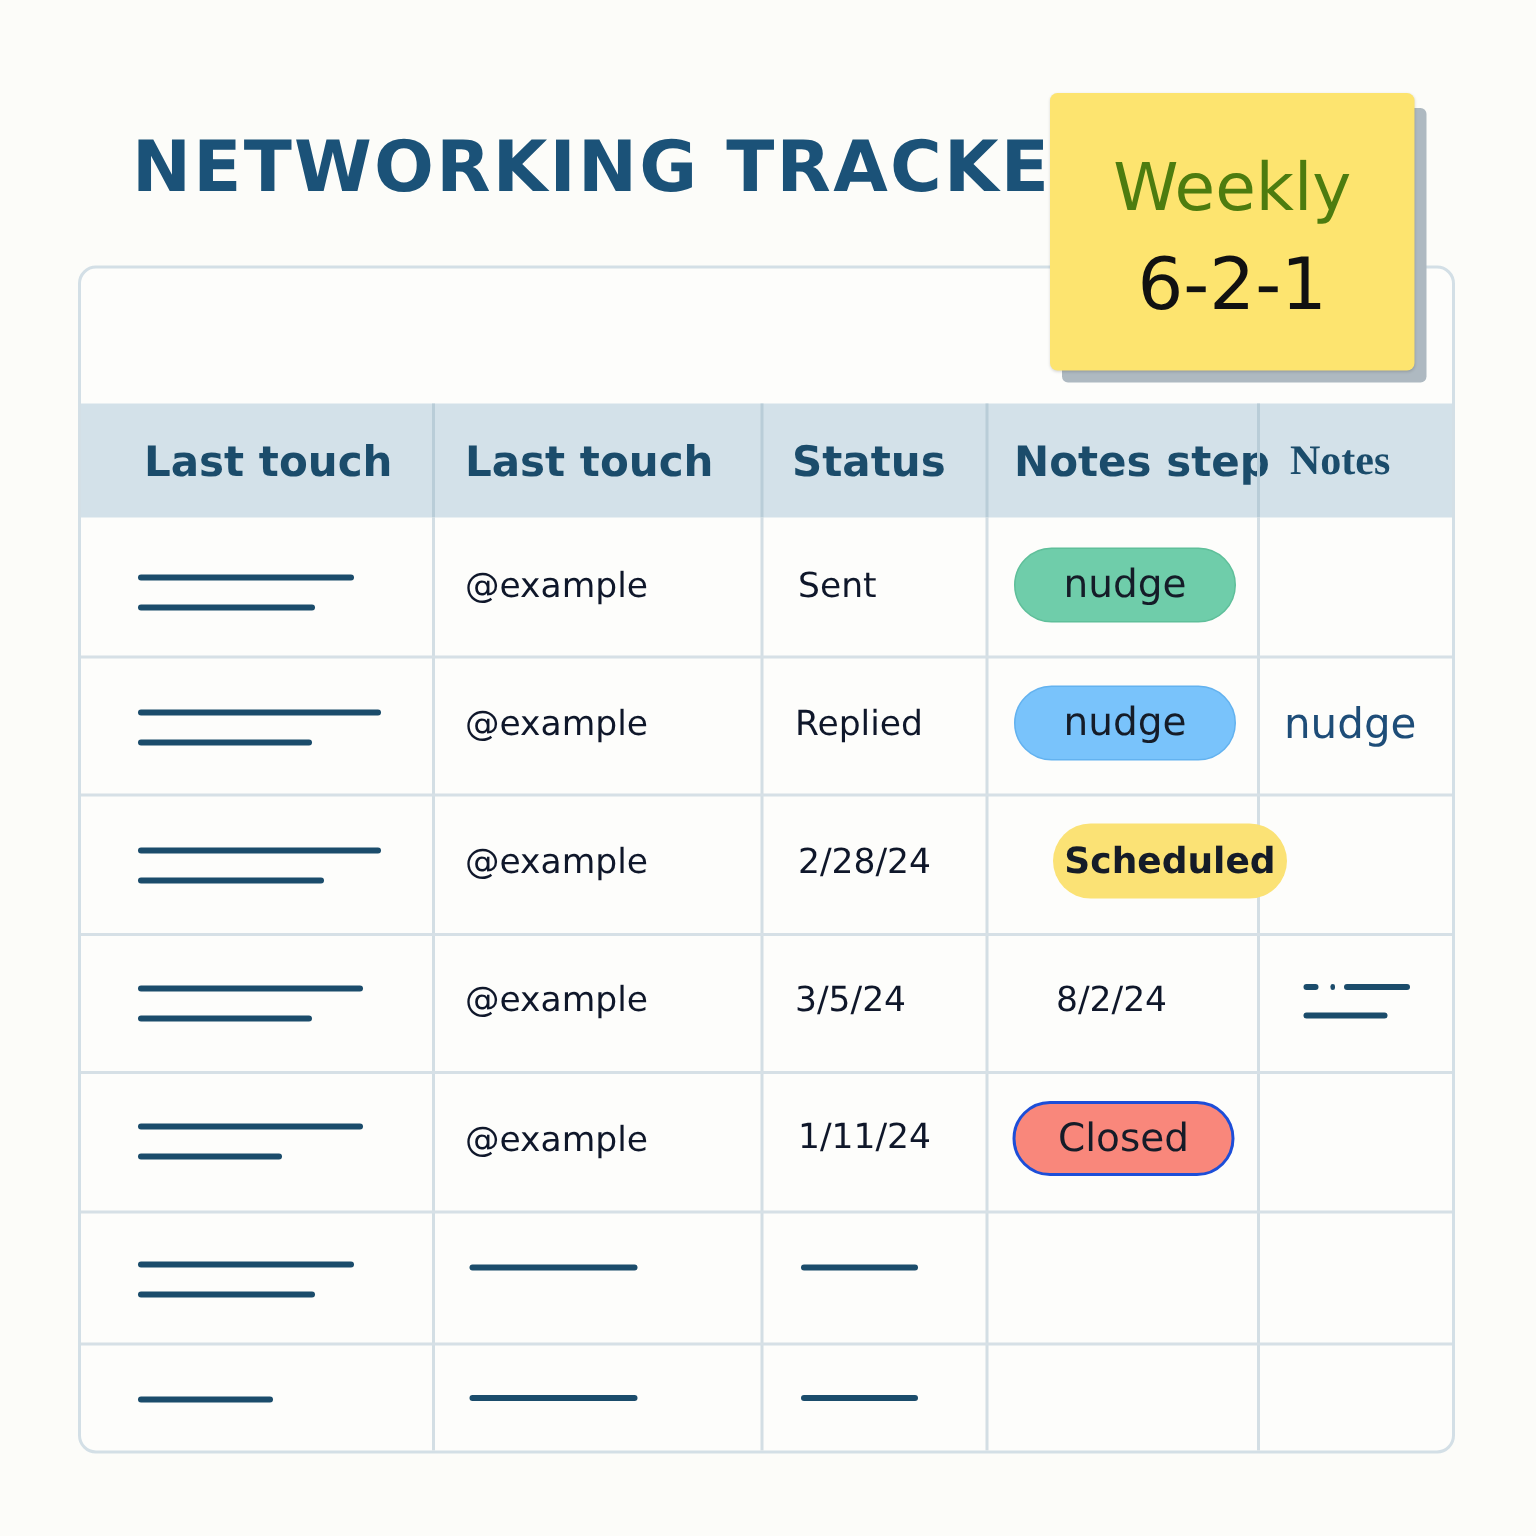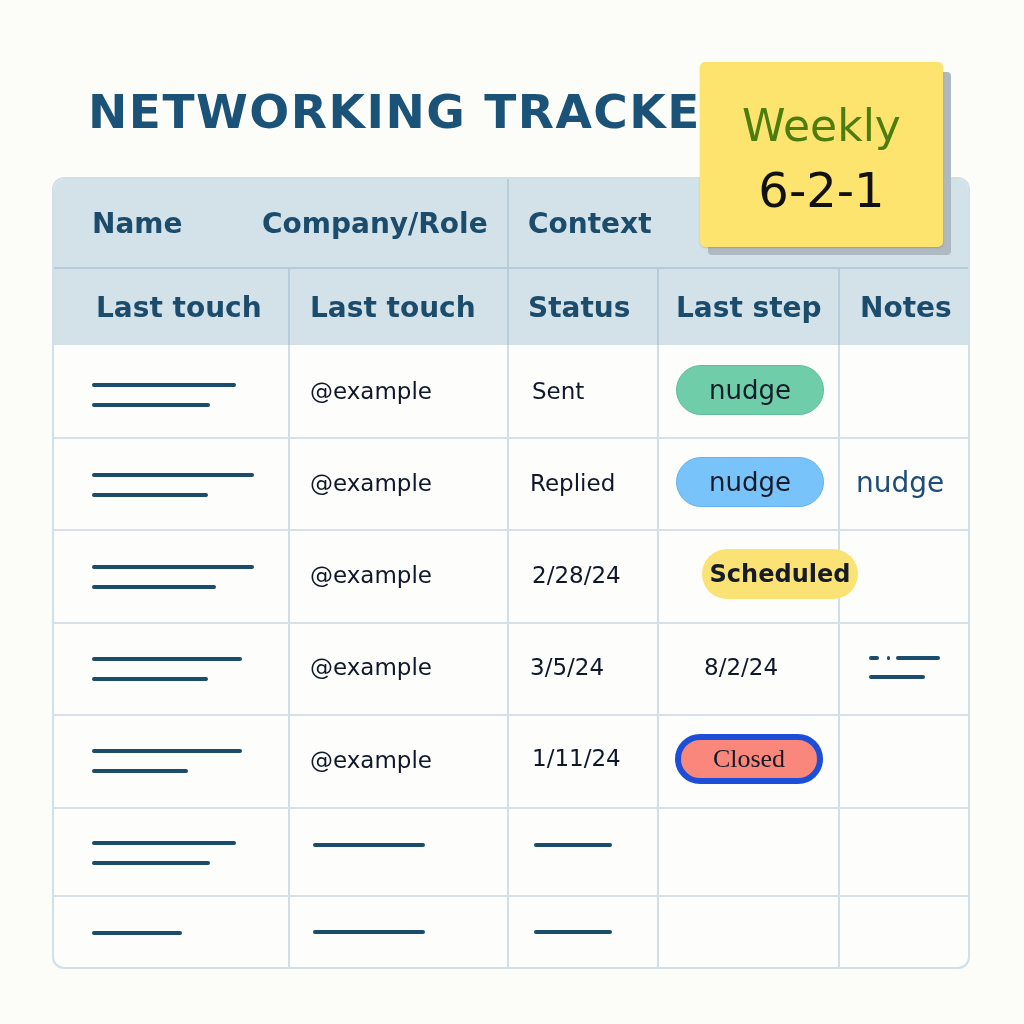--- a/index.html
+++ b/index.html
@@ -37,33 +37,27 @@
   .sticky-line1 { position:absolute; left:0; width:100%; top:38px; text-align:center; font-size:44px; color:#4d7c0f; line-height:52px; }
   .sticky-line2 { position:absolute; left:0; width:100%; top:100px; text-align:center; font-size:48px; color:#111; line-height:56px; }
 </style>
 </head>
 <body>
 
 <h1 class="title">NETWORKING TRACKER</h1>
 
 <div class="table">
 
-  <div class="hdr1">
-    <span class="htext" style="left:38px;top:28px;">Name</span>
-    <span class="htext" style="left:208px;top:28px;">Company/Role</span>
-    <span class="htext" style="left:474px;top:28px;">Context</span>
-    <div class="vline h" style="left:453px;top:0;height:90px;"></div>
-  </div>
 
   <div class="hdr2">
     <span class="htext" style="left:42px;top:22px;">Last touch</span>
     <span class="htext" style="left:256px;top:22px;">Last touch</span>
     <span class="htext" style="left:474px;top:22px;">Status</span>
-    <span class="htext" style="left:622px;top:22px;">Last step</span>
-    <span class="htext" style="left:806px;top:22px;">Notes</span>
+    <span class="htext" style="left:622px;top:22px;">Notes step</span>
+    <span class="htext" style="left:806px;top:22px;font-family:Liberation Serif, serif;">Notes</span>
     <div class="vline h" style="left:234px;top:0;height:76px;"></div>
     <div class="vline h" style="left:453px;top:0;height:76px;"></div>
     <div class="vline h" style="left:603px;top:0;height:76px;"></div>
     <div class="vline h" style="left:784px;top:0;height:76px;"></div>
   </div>
 
   <div class="vline" style="left:234px;top:166px;height:626px;"></div>
   <div class="vline" style="left:453px;top:166px;height:626px;"></div>
   <div class="vline" style="left:603px;top:166px;height:626px;"></div>
   <div class="vline" style="left:784px;top:166px;height:626px;"></div>
@@ -109,21 +103,21 @@
     <div class="ph" style="left:833px;top:477px;width:3px;"></div>
     <div class="ph" style="left:842px;top:477px;width:44px;"></div>
     <div class="ph" style="left:815px;top:496px;width:56px;"></div>
   </div>
 
   <div>
     <div class="ph" style="left:38px;top:570px;width:150px;"></div>
     <div class="ph" style="left:38px;top:590px;width:96px;"></div>
     <span class="cell-text" style="left:256px;top:565px;">@example</span>
     <span class="cell-text" style="left:478px;top:563px;">1/11/24</span>
-    <span class="pill" style="left:621px;top:555px;width:148px;background:#f9877b;border:6px solid #1d4ed8;font-family:Liberation Serif, serif;">Closed</span>
+    <span class="pill" style="left:621px;top:555px;width:148px;background:#f9877b;border:2px solid #1d4ed8;">Closed</span>
   </div>
 
   <div>
     <div class="ph" style="left:38px;top:662px;width:144px;"></div>
     <div class="ph" style="left:38px;top:682px;width:118px;"></div>
     <div class="ph" style="left:259px;top:664px;width:112px;"></div>
     <div class="ph" style="left:480px;top:664px;width:78px;"></div>
   </div>
 
   <div>

